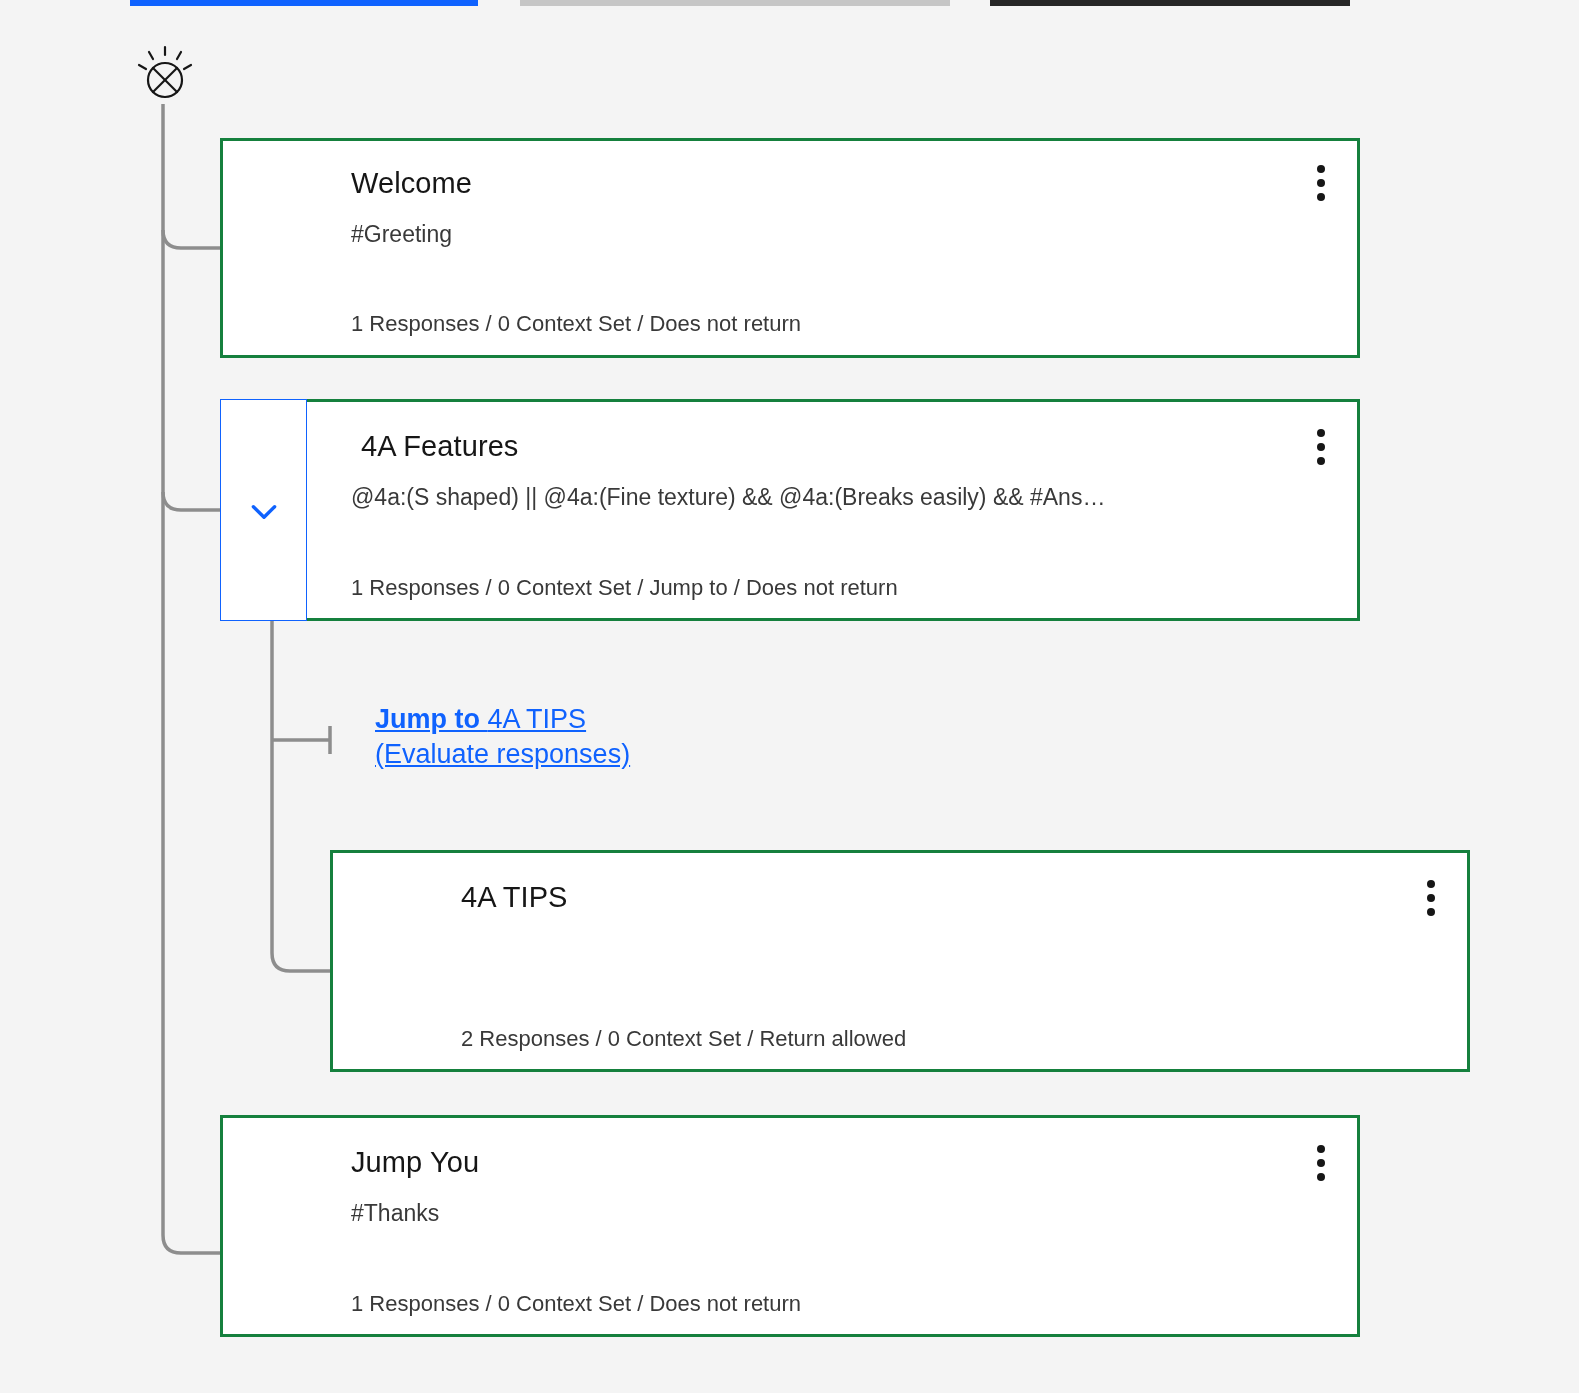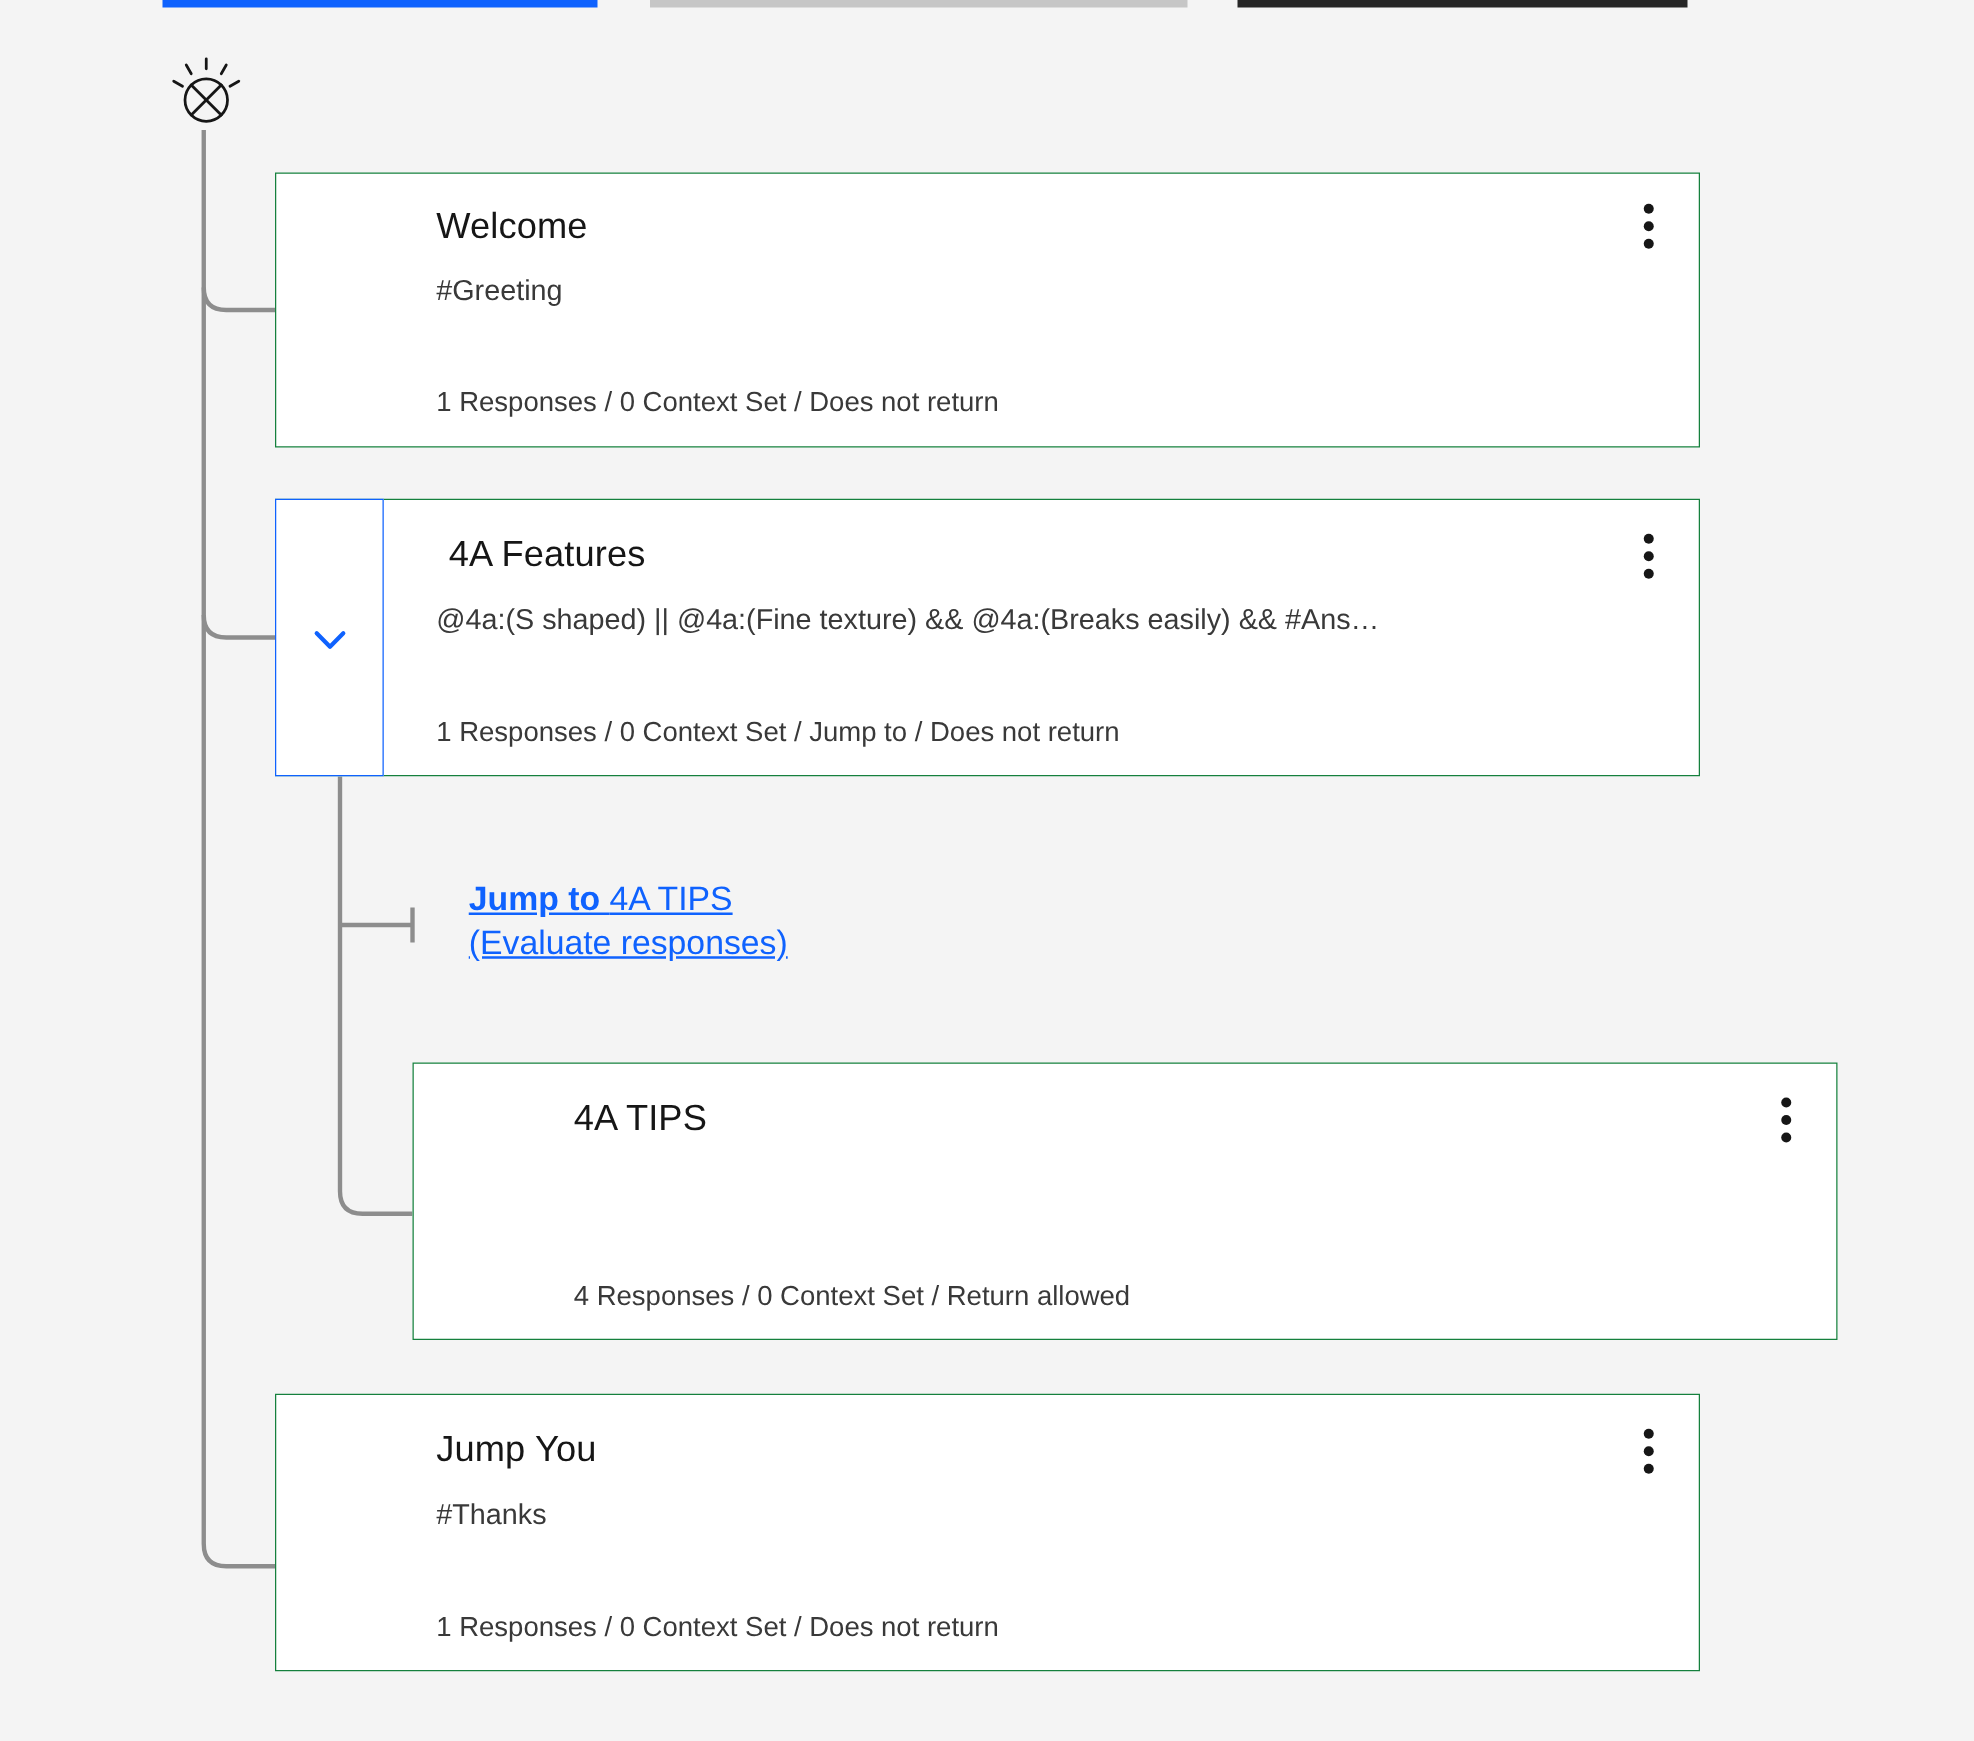--- a/index.html
+++ b/index.html
@@ -55,21 +55,21 @@
     left: 134px;
     top: 42px;
     width: 62px;
     height: 62px;
   }
 
   
   .node {
     position: absolute;
     background: #ffffff;
-    border: 1px solid #15803d;
+    border: 3px solid #15803d;
     box-sizing: border-box;
   }
   .node-body {
     position: relative;
     height: 100%;
     box-sizing: border-box;
   }
   .node-title {
     position: absolute;
     font-size: 29px;
@@ -245,21 +245,21 @@
     </svg>
   </div>
 
   <div class="jumpto">
     <a href="#"><span class="strong">Jump to</span> <span>4A TIPS</span><br><span>(Evaluate responses)</span></a>
   </div>
 
   <div class="node" id="node-tips">
     <div class="node-body">
       <div class="node-title">4A TIPS</div>
-      <div class="node-meta">4 Responses / 0 Context Set / Return allowed</div>
+      <div class="node-meta">2 Responses / 0 Context Set / Return allowed</div>
       <div class="kebab">
           <i></i>
           <i></i>
           <i></i>
         </div>
     </div>
   </div>
 
   <div class="node" id="node-thankyou">
     <div class="node-body">

